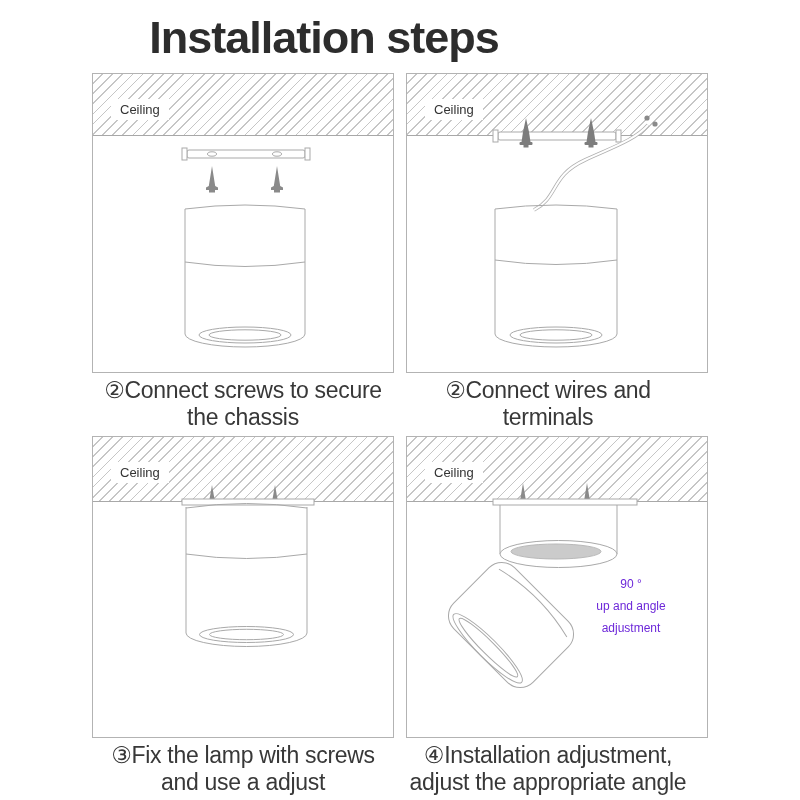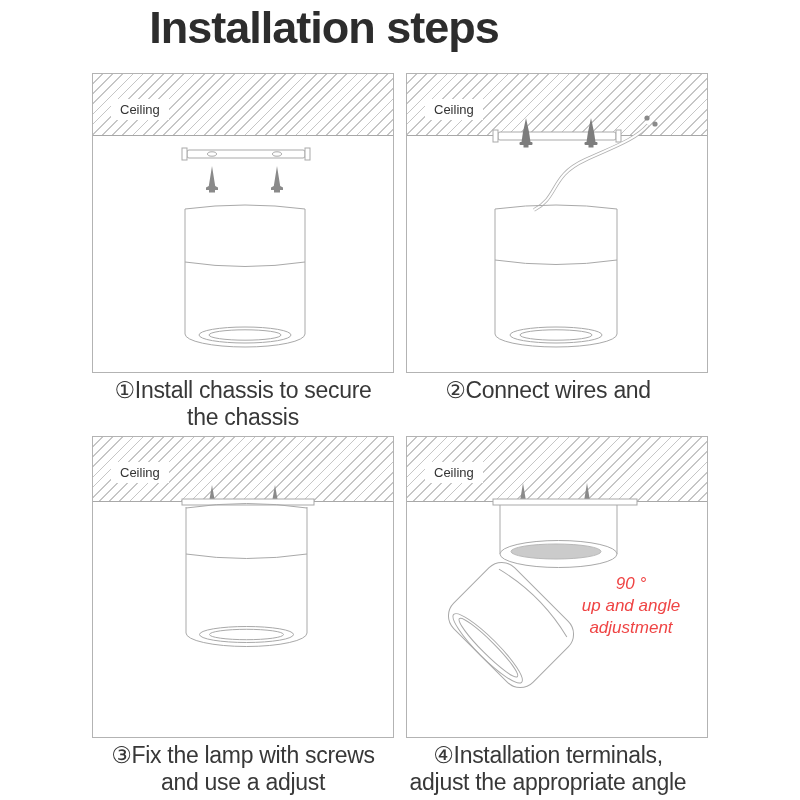--- a/index.html
+++ b/index.html
@@ -1,39 +1,39 @@
 <!DOCTYPE html>
 <html><head>
 <meta charset="utf-8">
 <style>
   html,body{margin:0;padding:0;background:#ffffff;}
   .sheet{position:relative;width:800px;height:800px;background:#ffffff;overflow:hidden;
          font-family:"Liberation Sans","DejaVu Sans",sans-serif;}
-  .title{position:absolute;left:0;top:2px;width:648px;text-align:center;
+  .title{position:absolute;left:0;top:12px;width:648px;text-align:center;
          font-size:45px;font-weight:700;color:#2d2d2d;letter-spacing:-1px;margin:0;}
   .panel{position:absolute;width:300px;border:1px solid #b3b3b3;background:#ffffff;}
   .p1{left:92px;top:73px;height:298px;}
   .p2{left:406px;top:73px;height:298px;}
   .p3{left:92px;top:436px;height:300px;}
   .p4{left:406px;top:436px;height:300px;}
   .hatch{position:absolute;left:0;top:0;width:100%;height:62px;box-sizing:border-box;
          border-bottom:1px solid #a8a8a8;
          background:repeating-linear-gradient(135deg,#ffffff 0px,#ffffff 6px,#c6c6c6 6px,#c6c6c6 7.2px);}
   .hatch.tall{height:65px;}
   .ceiling-label{position:absolute;left:18px;top:25px;z-index:2;background:#ffffff;
          padding:3px 9px;font-size:13px;color:#333333;}
   svg.art{position:absolute;left:0;top:0;z-index:1;}
   .caption{position:absolute;width:302px;text-align:center;font-size:23px;line-height:27px;
          color:#383838;letter-spacing:-0.3px;}
   .c1,.c2{top:377px;}
   .c3,.c4{top:742px;}
   .c1,.c3{left:92px;}
   .c2,.c4{left:397px;}
   .annotation{position:absolute;left:152px;top:136px;width:144px;z-index:2;text-align:center;
-         font-size:17px;line-height:22px;color:#ef4444;font-style:italic;}
+         font-size:12px;line-height:22px;color:#6d28d9;}
 </style>
 </head>
 <body>
 
 <div class="sheet">
 
   <h1 class="title">Installation steps</h1>
 
   <div class="panel p1">
     <div class="hatch"></div>
@@ -149,28 +149,29 @@
       </g>
     </svg>
     <div class="annotation">
       <div>90 °</div>
       <div>up and angle</div>
       <div>adjustment</div>
     </div>
   </div>
 
   <div class="caption c1">
-    <div>①Install chassis to secure</div>
+    <div>②Connect screws to secure</div>
     <div>the chassis</div>
   </div>
   <div class="caption c2">
     <div>②Connect wires and</div>
+    <div>terminals</div>
   </div>
   <div class="caption c3">
     <div>③Fix the lamp with screws</div>
     <div>and use a adjust</div>
   </div>
   <div class="caption c4">
-    <div>④Installation terminals,</div>
+    <div>④Installation adjustment,</div>
     <div>adjust the appropriate angle</div>
   </div>
 
 </div>
 
 </body></html>

